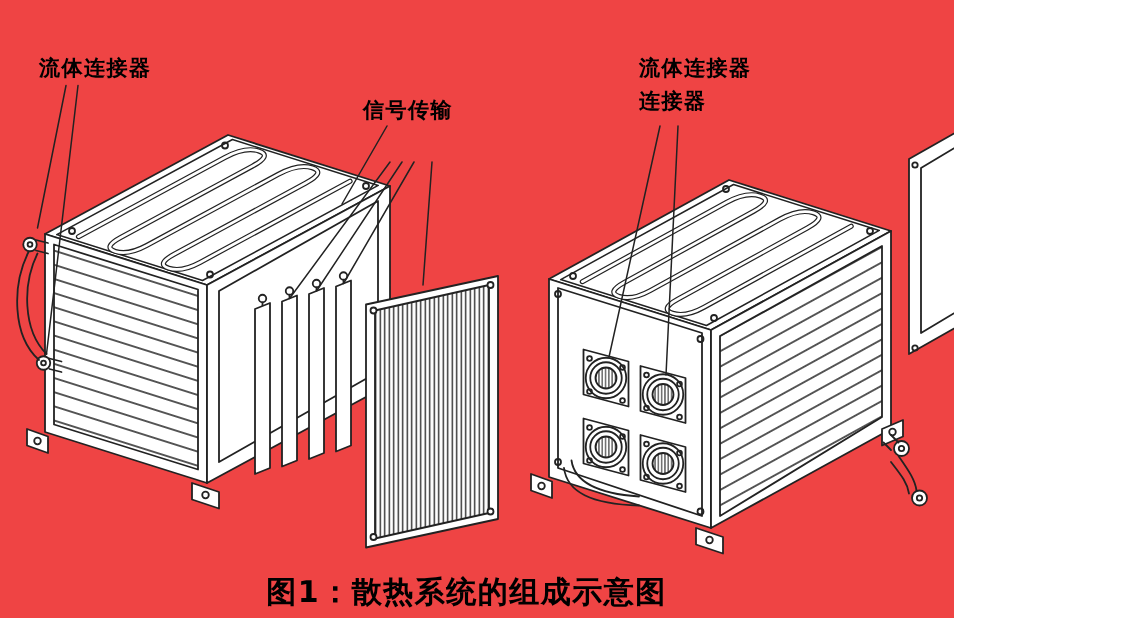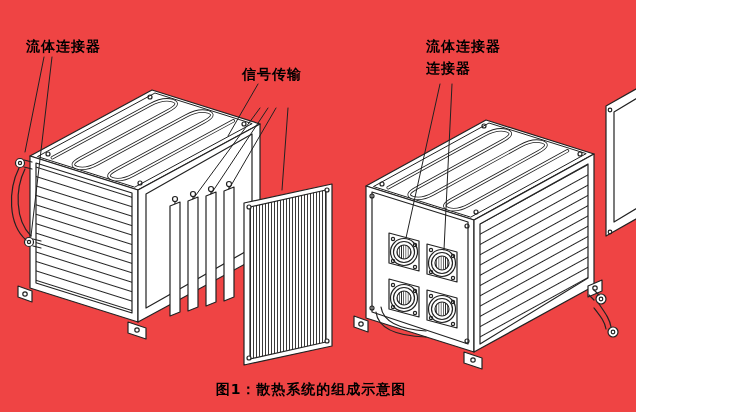--- a/index.html
+++ b/index.html
@@ -7,21 +7,21 @@
     position:relative;width:636px;height:412px;background:#ef4444;
     font-family:"DejaVu Sans","Liberation Sans",sans-serif;overflow:hidden;
   }
   .stage svg{position:absolute;left:0;top:0;}
   .label{
     position:absolute;font-size:14px;font-weight:700;color:#000;
     line-height:1.55;white-space:pre-line;letter-spacing:1px;
   }
   .caption{
     position:absolute;left:0;right:14px;top:381px;text-align:center;
-    font-size:14px;font-weight:700;color:#000;letter-spacing:1px;
+    font-size:20px;font-weight:700;color:#000;letter-spacing:1px;
   }
 </style>
 </head>
 <body>
 
 <div class="stage">
 
   <svg viewBox="0 0 748 412" width="748" height="412">
     <defs>
       <pattern id="finsL" width="9" height="9" patternUnits="userSpaceOnUse" patternTransform="rotate(17.5)">

